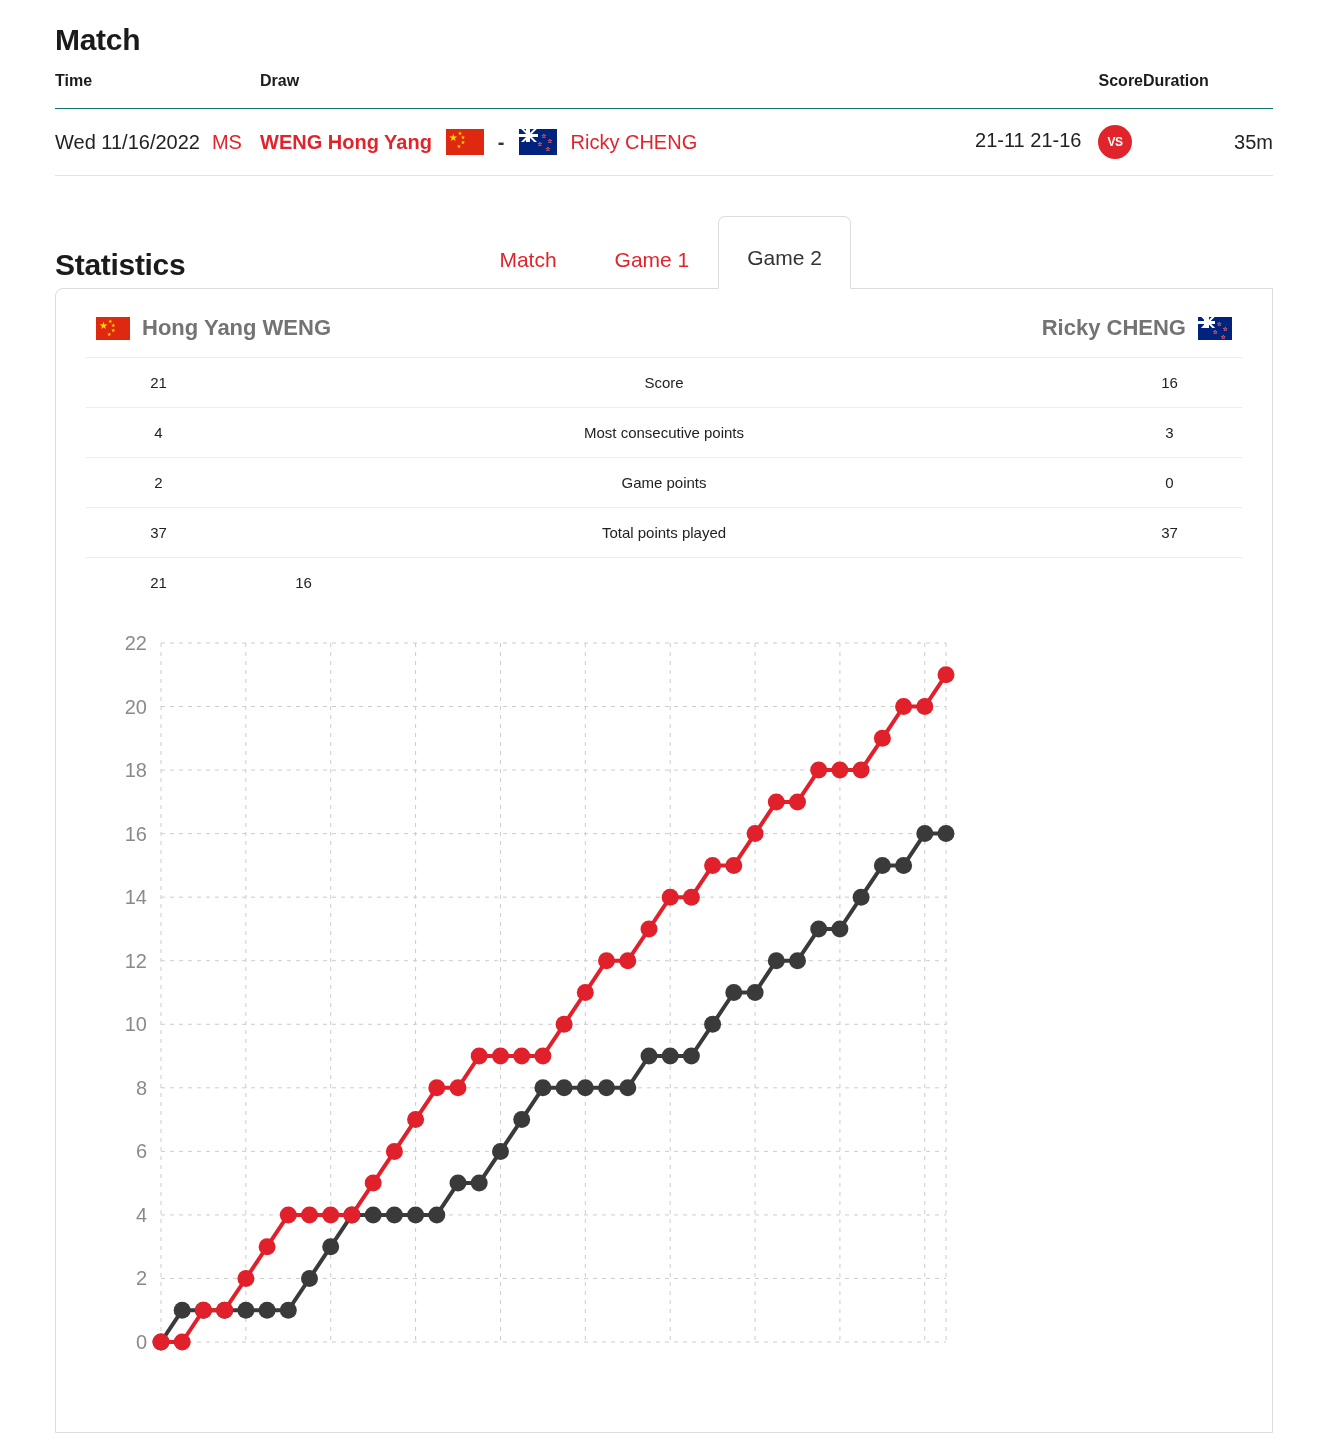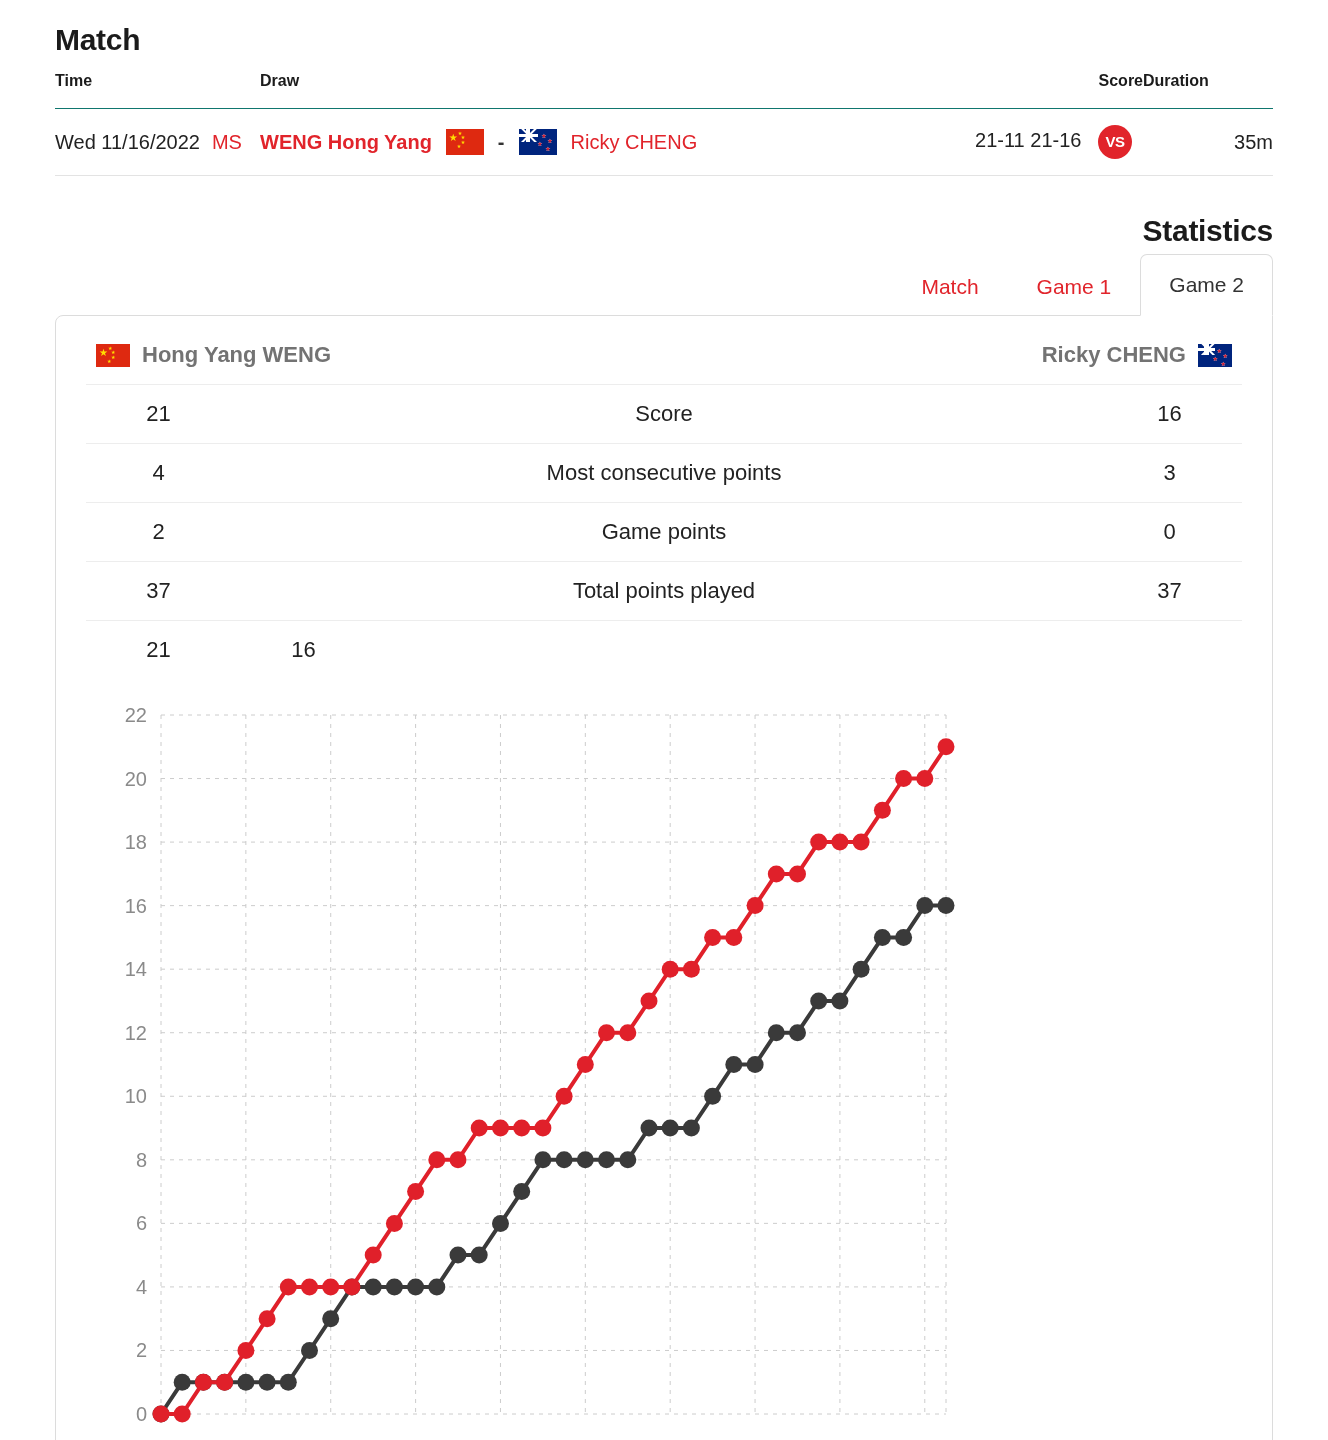--- a/index.html
+++ b/index.html
@@ -72,21 +72,21 @@
   .dash { color: #333; margin: 0 14px; font-weight: bold; }
   .cell-score { text-align: right; font-size: 20px; color: #222; }
   .cell-duration { text-align: right; font-size: 20px; }
 
   .vs-badge {
     display: inline-block;
     width: 34px; height: 34px;
     border-radius: 50%;
     background: #e1242b;
     color: #fff;
-    font-size: 15px;
+    font-size: 12px;
     font-weight: bold;
     line-height: 34px;
     text-align: center;
     letter-spacing: -0.5px;
   }
 
   
   .flag {
     display: inline-block;
     width: 38px; height: 26px;
@@ -139,21 +139,20 @@
   .flag-nz .n3 { right: 14px; top: 12px; }
   .flag-nz .n4 { right: 6px; top: 17px; }
 
   
   .stats-header {
     display: flex;
     align-items: flex-end;
     padding: 0 55px;
     margin-top: 40px;
     position: relative;
-    flex-direction: column;
   }
   .stats-title {
     font-size: 30px;
     font-weight: bold;
     color: #1b1b1b;
     letter-spacing: -0.3px;
     line-height: 1;
     padding-bottom: 8px;
   }
   .tabs {
@@ -171,21 +170,21 @@
     border-bottom: none;
     line-height: 1.2;
     white-space: nowrap;
   }
   .tab.active {
     color: #333;
     background: #fff;
     border: 1px solid #dcdcdc;
     border-bottom: 1px solid #fff;
     border-radius: 7px 7px 0 0;
-    padding: 17px 28px 18px 28px;
+    padding: 28px 28px 18px 28px;
     margin-bottom: -1px;
     position: relative;
     z-index: 3;
   }
 
   .stats-panel {
     margin: 0 55px 0 55px;
     border: 1px solid #dcdcdc;
     border-radius: 8px 0 0 0;
     background: #fff;
@@ -210,21 +209,21 @@
     font-weight: bold;
     font-size: 22px;
     white-space: nowrap;
   }
 
   .stat-row {
     display: flex;
     align-items: center;
     border-top: 1px solid #ededed;
     padding: 16px 0;
-    font-size: 22px;
+    font-size: 15px;
     color: #222;
   }
   .stat-left  { width: 145px; text-align: center; }
   .stat-label { flex: 1; text-align: center; color: #222; }
   .stat-right { width: 145px; text-align: center; }
 
   
   .chart-wrap {
     position: relative;
     margin: 18px 0 0 0;

